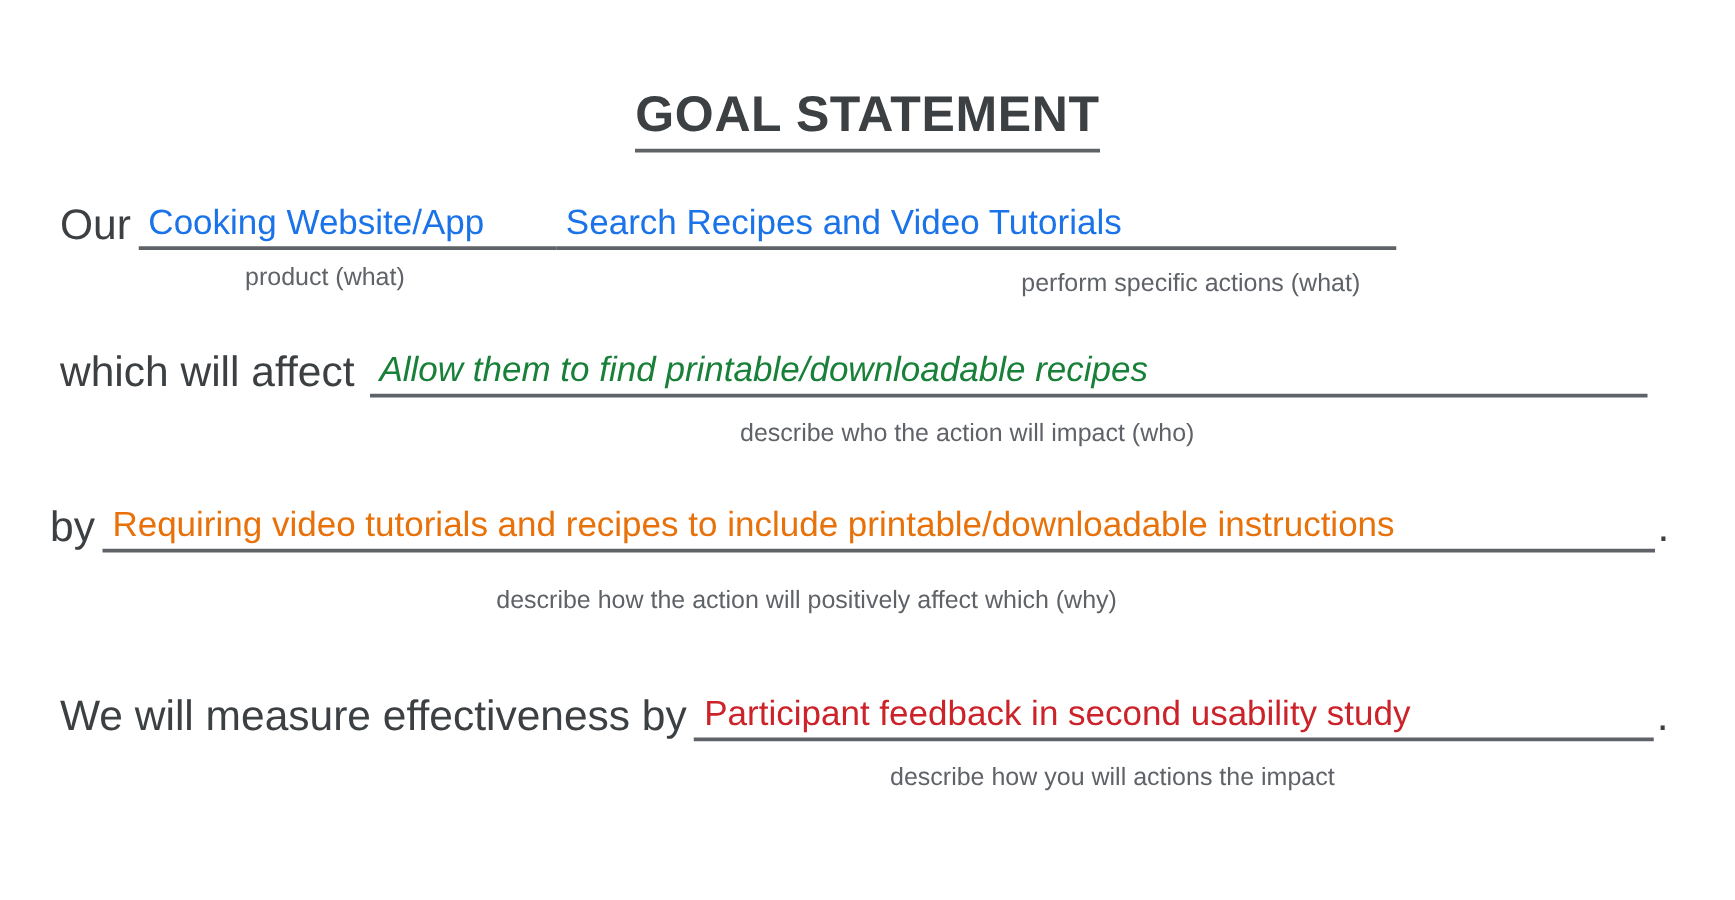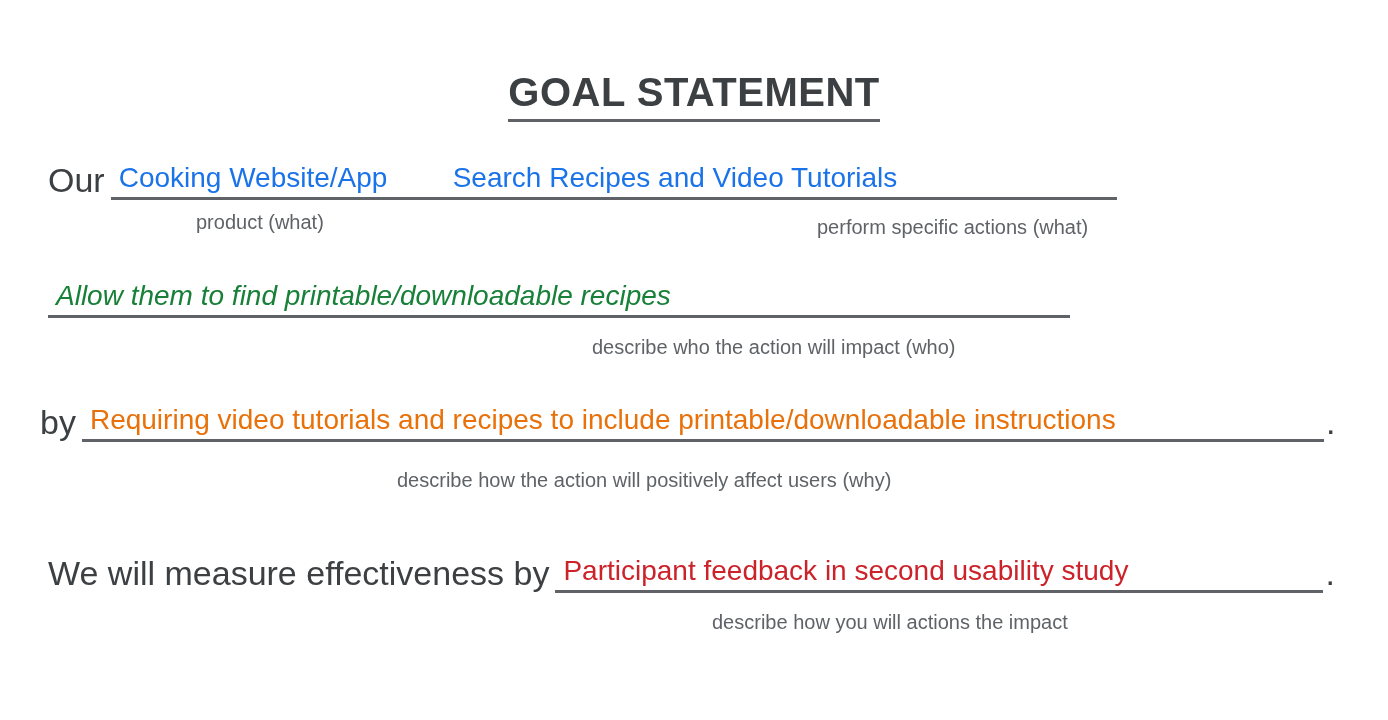--- a/index.html
+++ b/index.html
@@ -123,34 +123,35 @@
     <span class="fill c-blue">Cooking Website/App</span>
   </span>
   <span class="blank" id="blank2">
     <span class="fill c-blue">Search Recipes and Video Tutorials</span>
   </span>
 </div>
 <div class="caption" id="cap1">product (what)</div>
 <div class="caption" id="cap2">perform specific actions (what)</div>
 
 <div class="row" id="row2">
+  <span class="lead lead-which">which will affect</span>
   <span class="blank" id="blank3">
     <span class="fill c-green">Allow them to find printable/downloadable recipes</span>
   </span>
 </div>
 <div class="caption" id="cap3">describe who the action will impact (who)</div>
 
 <div class="row" id="row3">
   <span class="lead lead-by">by</span>
   <span class="blank" id="blank4">
     <span class="fill c-orange">Requiring video tutorials and recipes to include printable/downloadable instructions</span>
   </span>
   <span class="period">.</span>
 </div>
-<div class="caption" id="cap4">describe how the action will positively affect users (why)</div>
+<div class="caption" id="cap4">describe how the action will positively affect which (why)</div>
 
 <div class="row" id="row4">
   <span class="lead lead-we">We will measure effectiveness by</span>
   <span class="blank" id="blank5">
     <span class="fill c-red">Participant feedback in second usability study</span>
   </span>
   <span class="period">.</span>
 </div>
 <div class="caption" id="cap5">describe how you will actions the impact</div>
 

